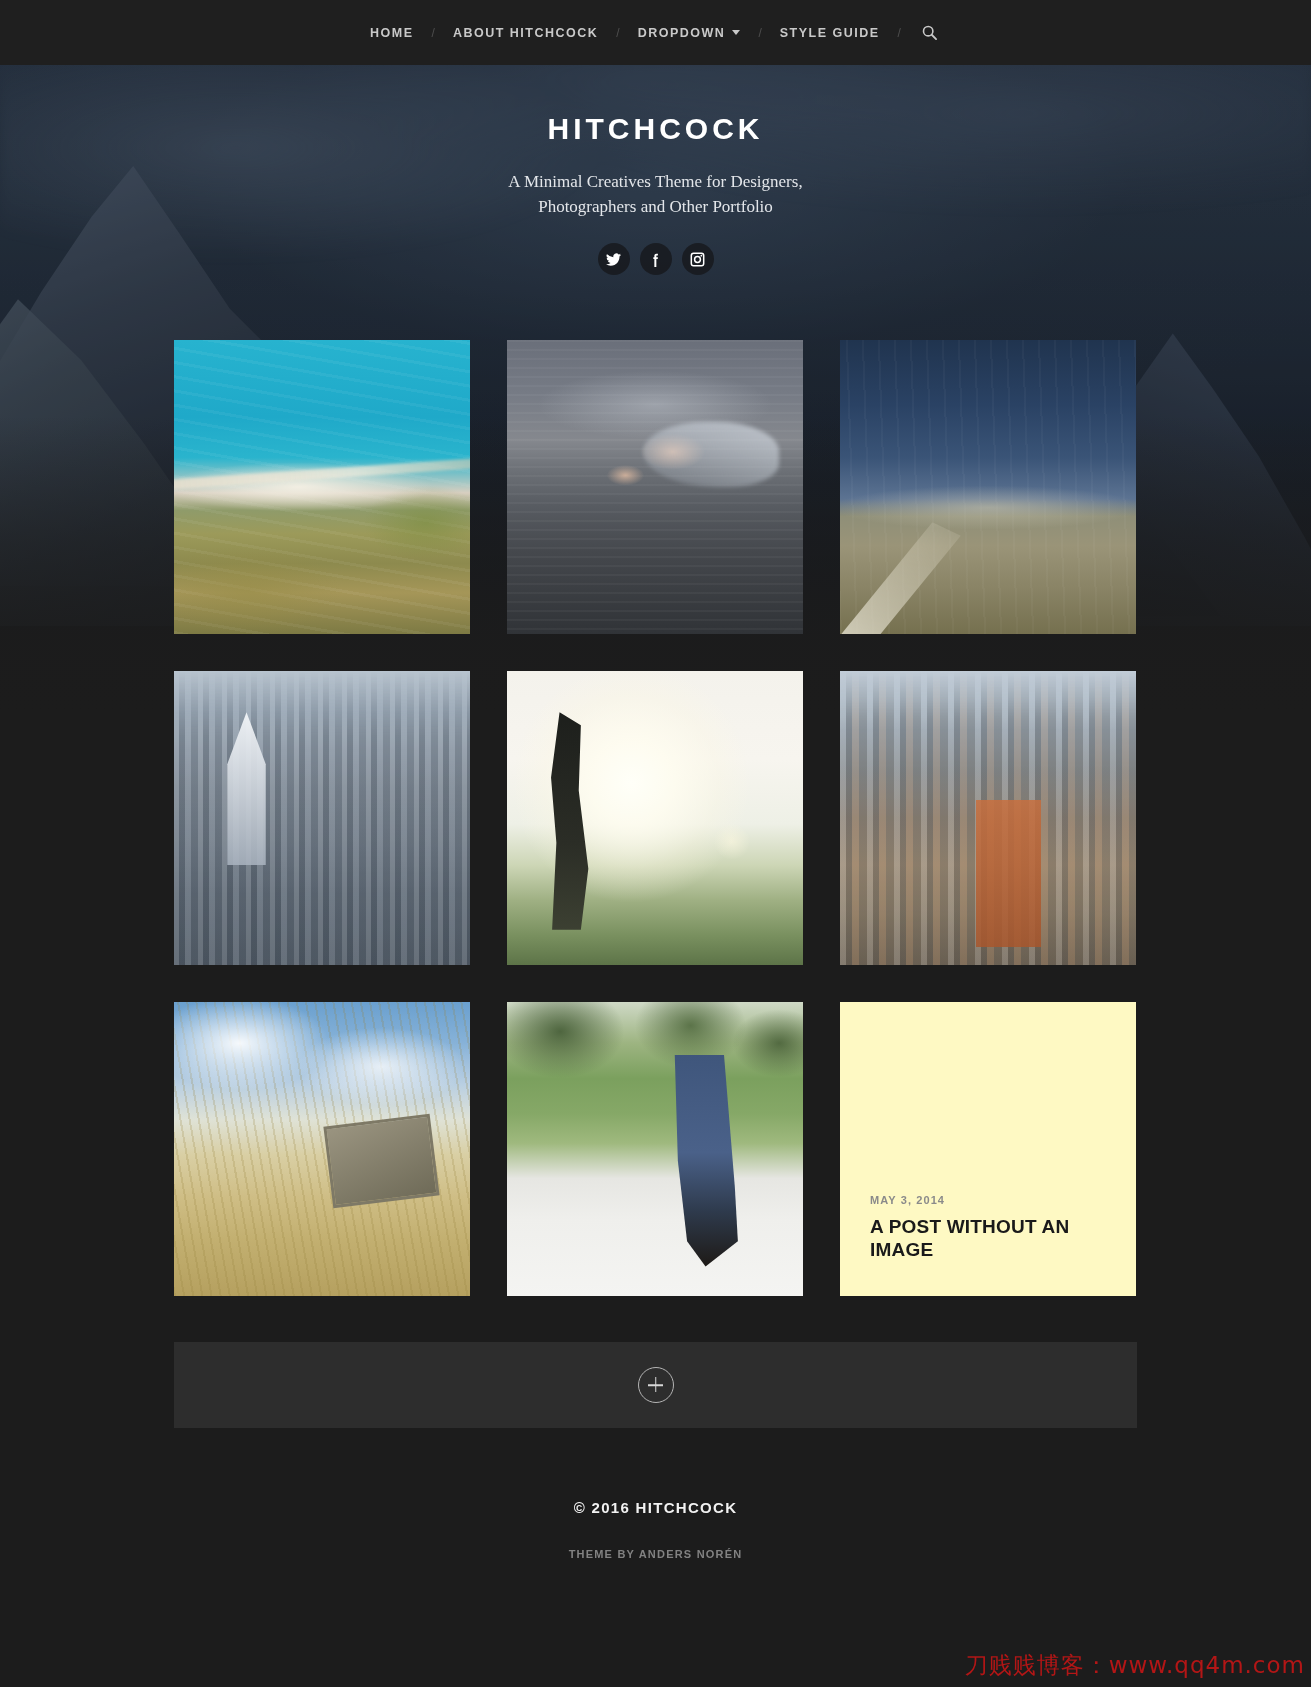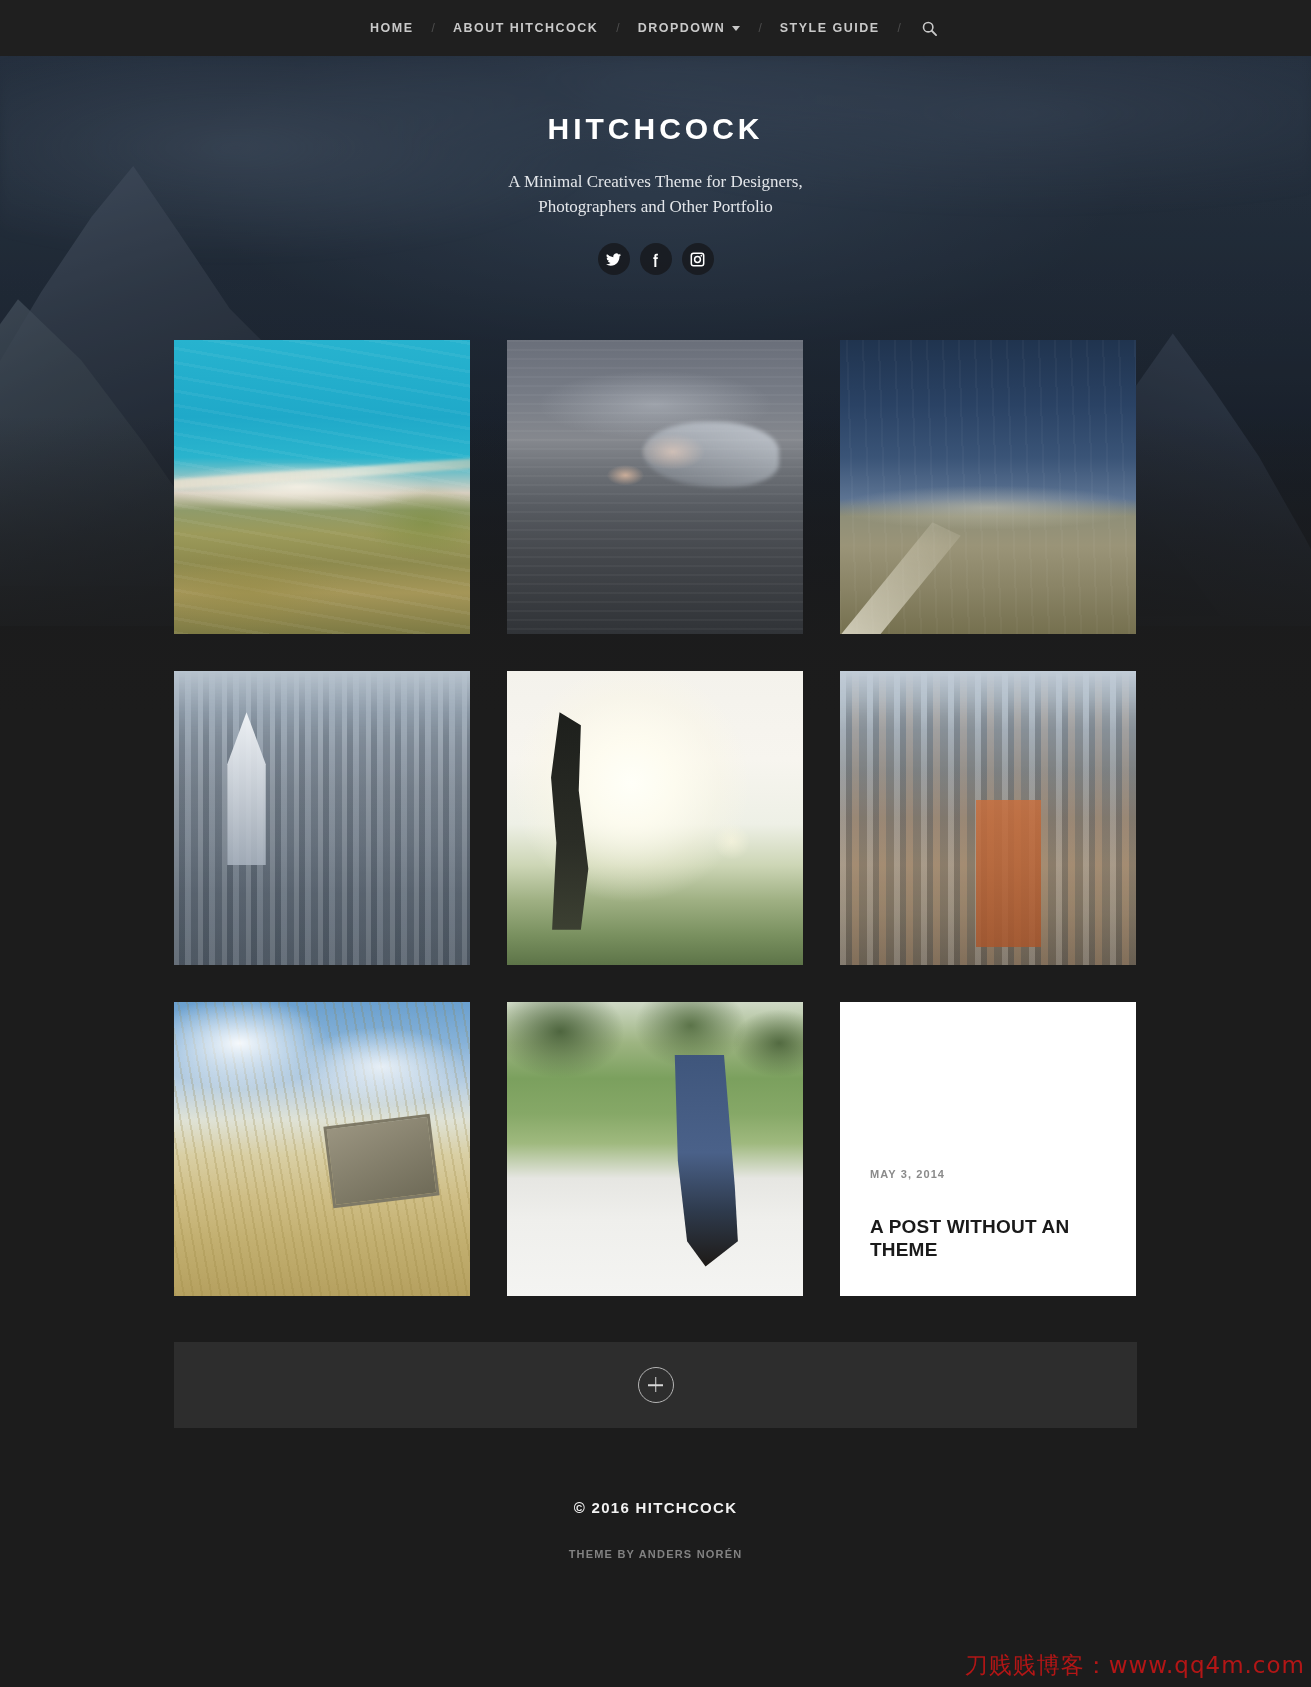--- a/index.html
+++ b/index.html
@@ -10,21 +10,21 @@
     background: #1c1c1c;
     font-family: "Liberation Sans", sans-serif;
     overflow: hidden;
     position: relative;
   }
 
   
   .topnav {
     position: relative;
     z-index: 40;
-    height: 56px;
+    height: 65px;
     background: #1f1f1f;
     display: flex;
     align-items: center;
     justify-content: center;
   }
   .nav-list { display: flex; align-items: center; }
   .nav-item {
     color: #c9c9c9;
     font-size: 12.5px;
     letter-spacing: 1.5px;
@@ -399,26 +399,25 @@
   .ph-walk::after {
     content:"";
     position:absolute; left: 52%; top: 18%;
     width: 26%; height: 72%;
     background: linear-gradient(to bottom, #3f567c 0%, #4a6189 46%, #2e3a4c 74%, #1e1a16 100%);
     clip-path: polygon(18% 0%, 82% 0%, 96% 62%, 100% 88%, 58% 100%, 34% 88%, 22% 50%);
   }
 
   
   .tile-text {
-    background: #ffffff;
+    background: #fef9c3;
     display: flex;
     flex-direction: column;
     justify-content: flex-end;
     padding: 28px 30px 34px 30px;
-    gap: 26px;
   }
   .card-date {
     color: #8a8a8a;
     font-size: 11px;
     letter-spacing: 1.1px;
     font-weight: 600;
     text-transform: uppercase;
     margin-bottom: 9px;
   }
   .card-title {
@@ -609,21 +608,21 @@
 
     <a class="tile">
       <span class="photo ph-tv"></span>
     </a>
     <a class="tile">
       <span class="photo ph-walk"></span>
     </a>
 
     <a class="tile tile-text">
       <div class="card-date">MAY 3, 2014</div>
-      <div class="card-title">A POST WITHOUT AN THEME</div>
+      <div class="card-title">A POST WITHOUT AN IMAGE</div>
     </a>
 
   </div>
 </div>
 
 <div class="loadmore-wrap">
   <div class="loadmore">
     <span class="plus-circle"></span>
   </div>
 </div>

